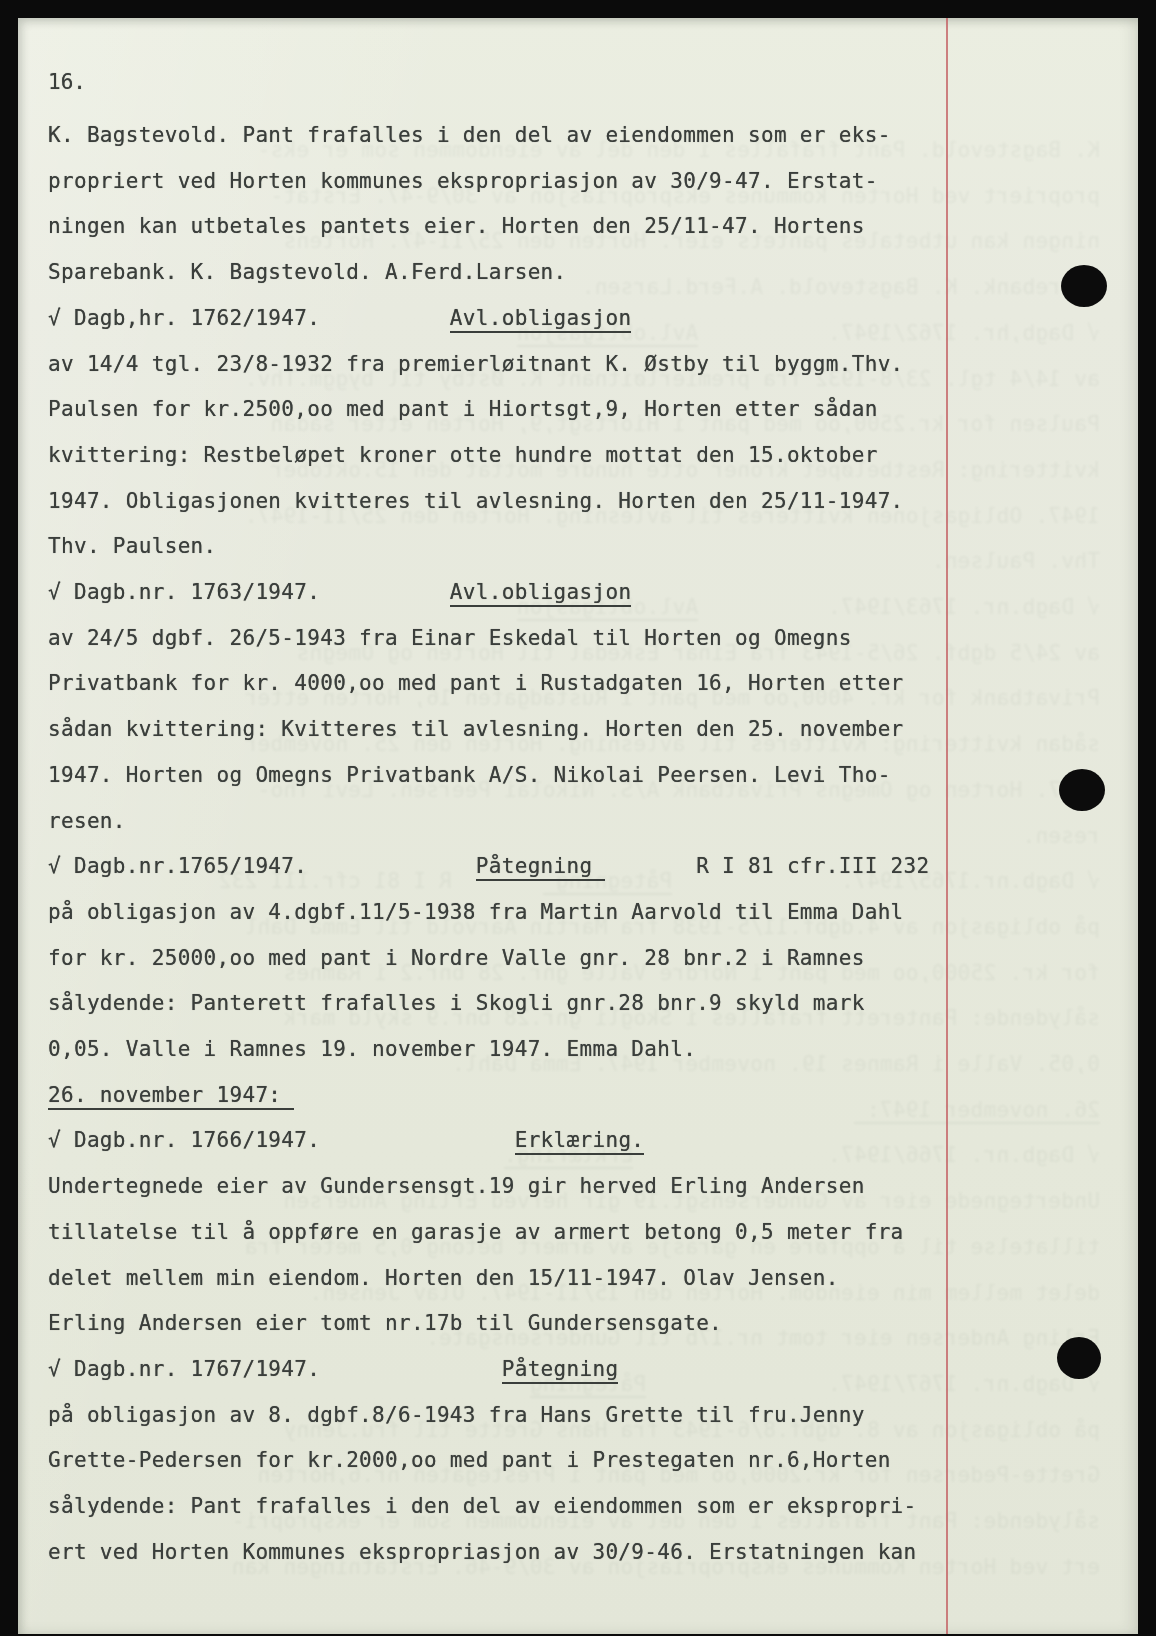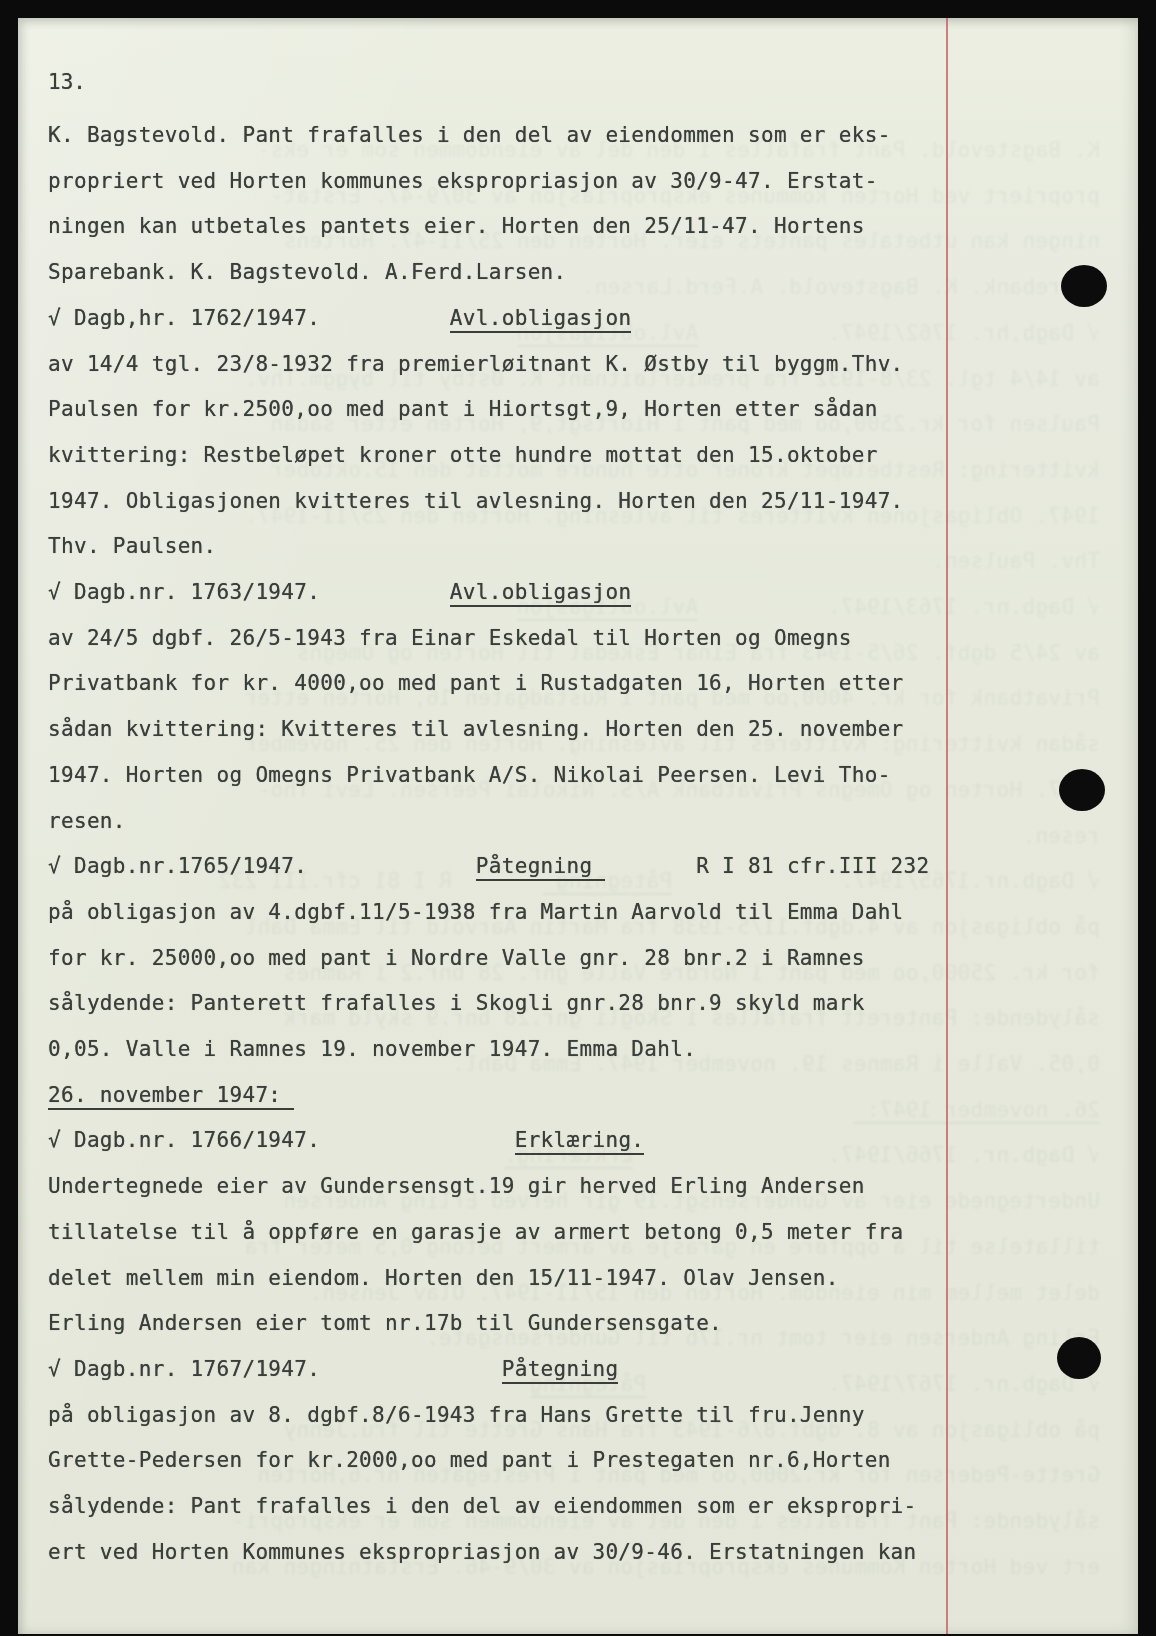--- a/index.html
+++ b/index.html
@@ -58,20 +58,20 @@
 </head>
 <body>
 
 <div class="stage">
   <div class="paper"></div>
 
   <div class="ghost" id="ghost-layer"><div><span>K. Bagstevold. Pant frafalles i den del av eiendommen som er eks-</span></div><div><span>propriert ved Horten kommunes ekspropriasjon av 30/9-47. Erstat-</span></div><div><span>ningen kan utbetales pantets eier. Horten den 25/11-47. Hortens</span></div><div><span>Sparebank. K. Bagstevold. A.Ferd.Larsen.</span></div><div><span>√ Dagb,hr. 1762/1947.          </span><span class="u">Avl.obligasjon</span></div><div><span>av 14/4 tgl. 23/8-1932 fra premierløitnant K. Østby til byggm.Thv.</span></div><div><span>Paulsen for kr.2500,oo med pant i Hiortsgt,9, Horten etter sådan</span></div><div><span>kvittering: Restbeløpet kroner otte hundre mottat den 15.oktober</span></div><div><span>1947. Obligasjonen kvitteres til avlesning. Horten den 25/11-1947.</span></div><div><span>Thv. Paulsen.</span></div><div><span>√ Dagb.nr. 1763/1947.          </span><span class="u">Avl.obligasjon</span></div><div><span>av 24/5 dgbf. 26/5-1943 fra Einar Eskedal til Horten og Omegns</span></div><div><span>Privatbank for kr. 4000,oo med pant i Rustadgaten 16, Horten etter</span></div><div><span>sådan kvittering: Kvitteres til avlesning. Horten den 25. november</span></div><div><span>1947. Horten og Omegns Privatbank A/S. Nikolai Peersen. Levi Tho-</span></div><div><span>resen.</span></div><div><span>√ Dagb.nr.1765/1947.             </span><span class="u">Påtegning </span><span>       R I 81 cfr.III 232</span></div><div><span>på obligasjon av 4.dgbf.11/5-1938 fra Martin Aarvold til Emma Dahl</span></div><div><span>for kr. 25000,oo med pant i Nordre Valle gnr. 28 bnr.2 i Ramnes</span></div><div><span>sålydende: Panterett frafalles i Skogli gnr.28 bnr.9 skyld mark</span></div><div><span>0,05. Valle i Ramnes 19. november 1947. Emma Dahl.</span></div><div><span class="u">26. november 1947: </span></div><div><span>√ Dagb.nr. 1766/1947.               </span><span class="u">Erklæring.</span></div><div><span>Undertegnede eier av Gundersensgt.19 gir herved Erling Andersen</span></div><div><span>tillatelse til å oppføre en garasje av armert betong 0,5 meter fra</span></div><div><span>delet mellem min eiendom. Horten den 15/11-1947. Olav Jensen.</span></div><div><span>Erling Andersen eier tomt nr.17b til Gundersensgate.</span></div><div><span>√ Dagb.nr. 1767/1947.              </span><span class="u">Påtegning</span></div><div><span>på obligasjon av 8. dgbf.8/6-1943 fra Hans Grette til fru.Jenny</span></div><div><span>Grette-Pedersen for kr.2000,oo med pant i Prestegaten nr.6,Horten</span></div><div><span>sålydende: Pant frafalles i den del av eiendommen som er ekspropri-</span></div><div><span>ert ved Horten Kommunes ekspropriasjon av 30/9-46. Erstatningen kan</span></div></div>
 
   <div class="margin-line"></div>
 
-  <div class="page-number">13.</div>
+  <div class="page-number">16.</div>
 
   <div class="lines" id="text-layer"><div><span>K. Bagstevold. Pant frafalles i den del av eiendommen som er eks-</span></div><div><span>propriert ved Horten kommunes ekspropriasjon av 30/9-47. Erstat-</span></div><div><span>ningen kan utbetales pantets eier. Horten den 25/11-47. Hortens</span></div><div><span>Sparebank. K. Bagstevold. A.Ferd.Larsen.</span></div><div><span>√ Dagb,hr. 1762/1947.          </span><span class="u">Avl.obligasjon</span></div><div><span>av 14/4 tgl. 23/8-1932 fra premierløitnant K. Østby til byggm.Thv.</span></div><div><span>Paulsen for kr.2500,oo med pant i Hiortsgt,9, Horten etter sådan</span></div><div><span>kvittering: Restbeløpet kroner otte hundre mottat den 15.oktober</span></div><div><span>1947. Obligasjonen kvitteres til avlesning. Horten den 25/11-1947.</span></div><div><span>Thv. Paulsen.</span></div><div><span>√ Dagb.nr. 1763/1947.          </span><span class="u">Avl.obligasjon</span></div><div><span>av 24/5 dgbf. 26/5-1943 fra Einar Eskedal til Horten og Omegns</span></div><div><span>Privatbank for kr. 4000,oo med pant i Rustadgaten 16, Horten etter</span></div><div><span>sådan kvittering: Kvitteres til avlesning. Horten den 25. november</span></div><div><span>1947. Horten og Omegns Privatbank A/S. Nikolai Peersen. Levi Tho-</span></div><div><span>resen.</span></div><div><span>√ Dagb.nr.1765/1947.             </span><span class="u">Påtegning </span><span>       R I 81 cfr.III 232</span></div><div><span>på obligasjon av 4.dgbf.11/5-1938 fra Martin Aarvold til Emma Dahl</span></div><div><span>for kr. 25000,oo med pant i Nordre Valle gnr. 28 bnr.2 i Ramnes</span></div><div><span>sålydende: Panterett frafalles i Skogli gnr.28 bnr.9 skyld mark</span></div><div><span>0,05. Valle i Ramnes 19. november 1947. Emma Dahl.</span></div><div><span class="u">26. november 1947: </span></div><div><span>√ Dagb.nr. 1766/1947.               </span><span class="u">Erklæring.</span></div><div><span>Undertegnede eier av Gundersensgt.19 gir herved Erling Andersen</span></div><div><span>tillatelse til å oppføre en garasje av armert betong 0,5 meter fra</span></div><div><span>delet mellem min eiendom. Horten den 15/11-1947. Olav Jensen.</span></div><div><span>Erling Andersen eier tomt nr.17b til Gundersensgate.</span></div><div><span>√ Dagb.nr. 1767/1947.              </span><span class="u">Påtegning</span></div><div><span>på obligasjon av 8. dgbf.8/6-1943 fra Hans Grette til fru.Jenny</span></div><div><span>Grette-Pedersen for kr.2000,oo med pant i Prestegaten nr.6,Horten</span></div><div><span>sålydende: Pant frafalles i den del av eiendommen som er ekspropri-</span></div><div><span>ert ved Horten Kommunes ekspropriasjon av 30/9-46. Erstatningen kan</span></div></div>
 
   <div class="hole h1"></div>
   <div class="hole h2"></div>
   <div class="hole h3"></div>
 </div>
 
 </body></html>

